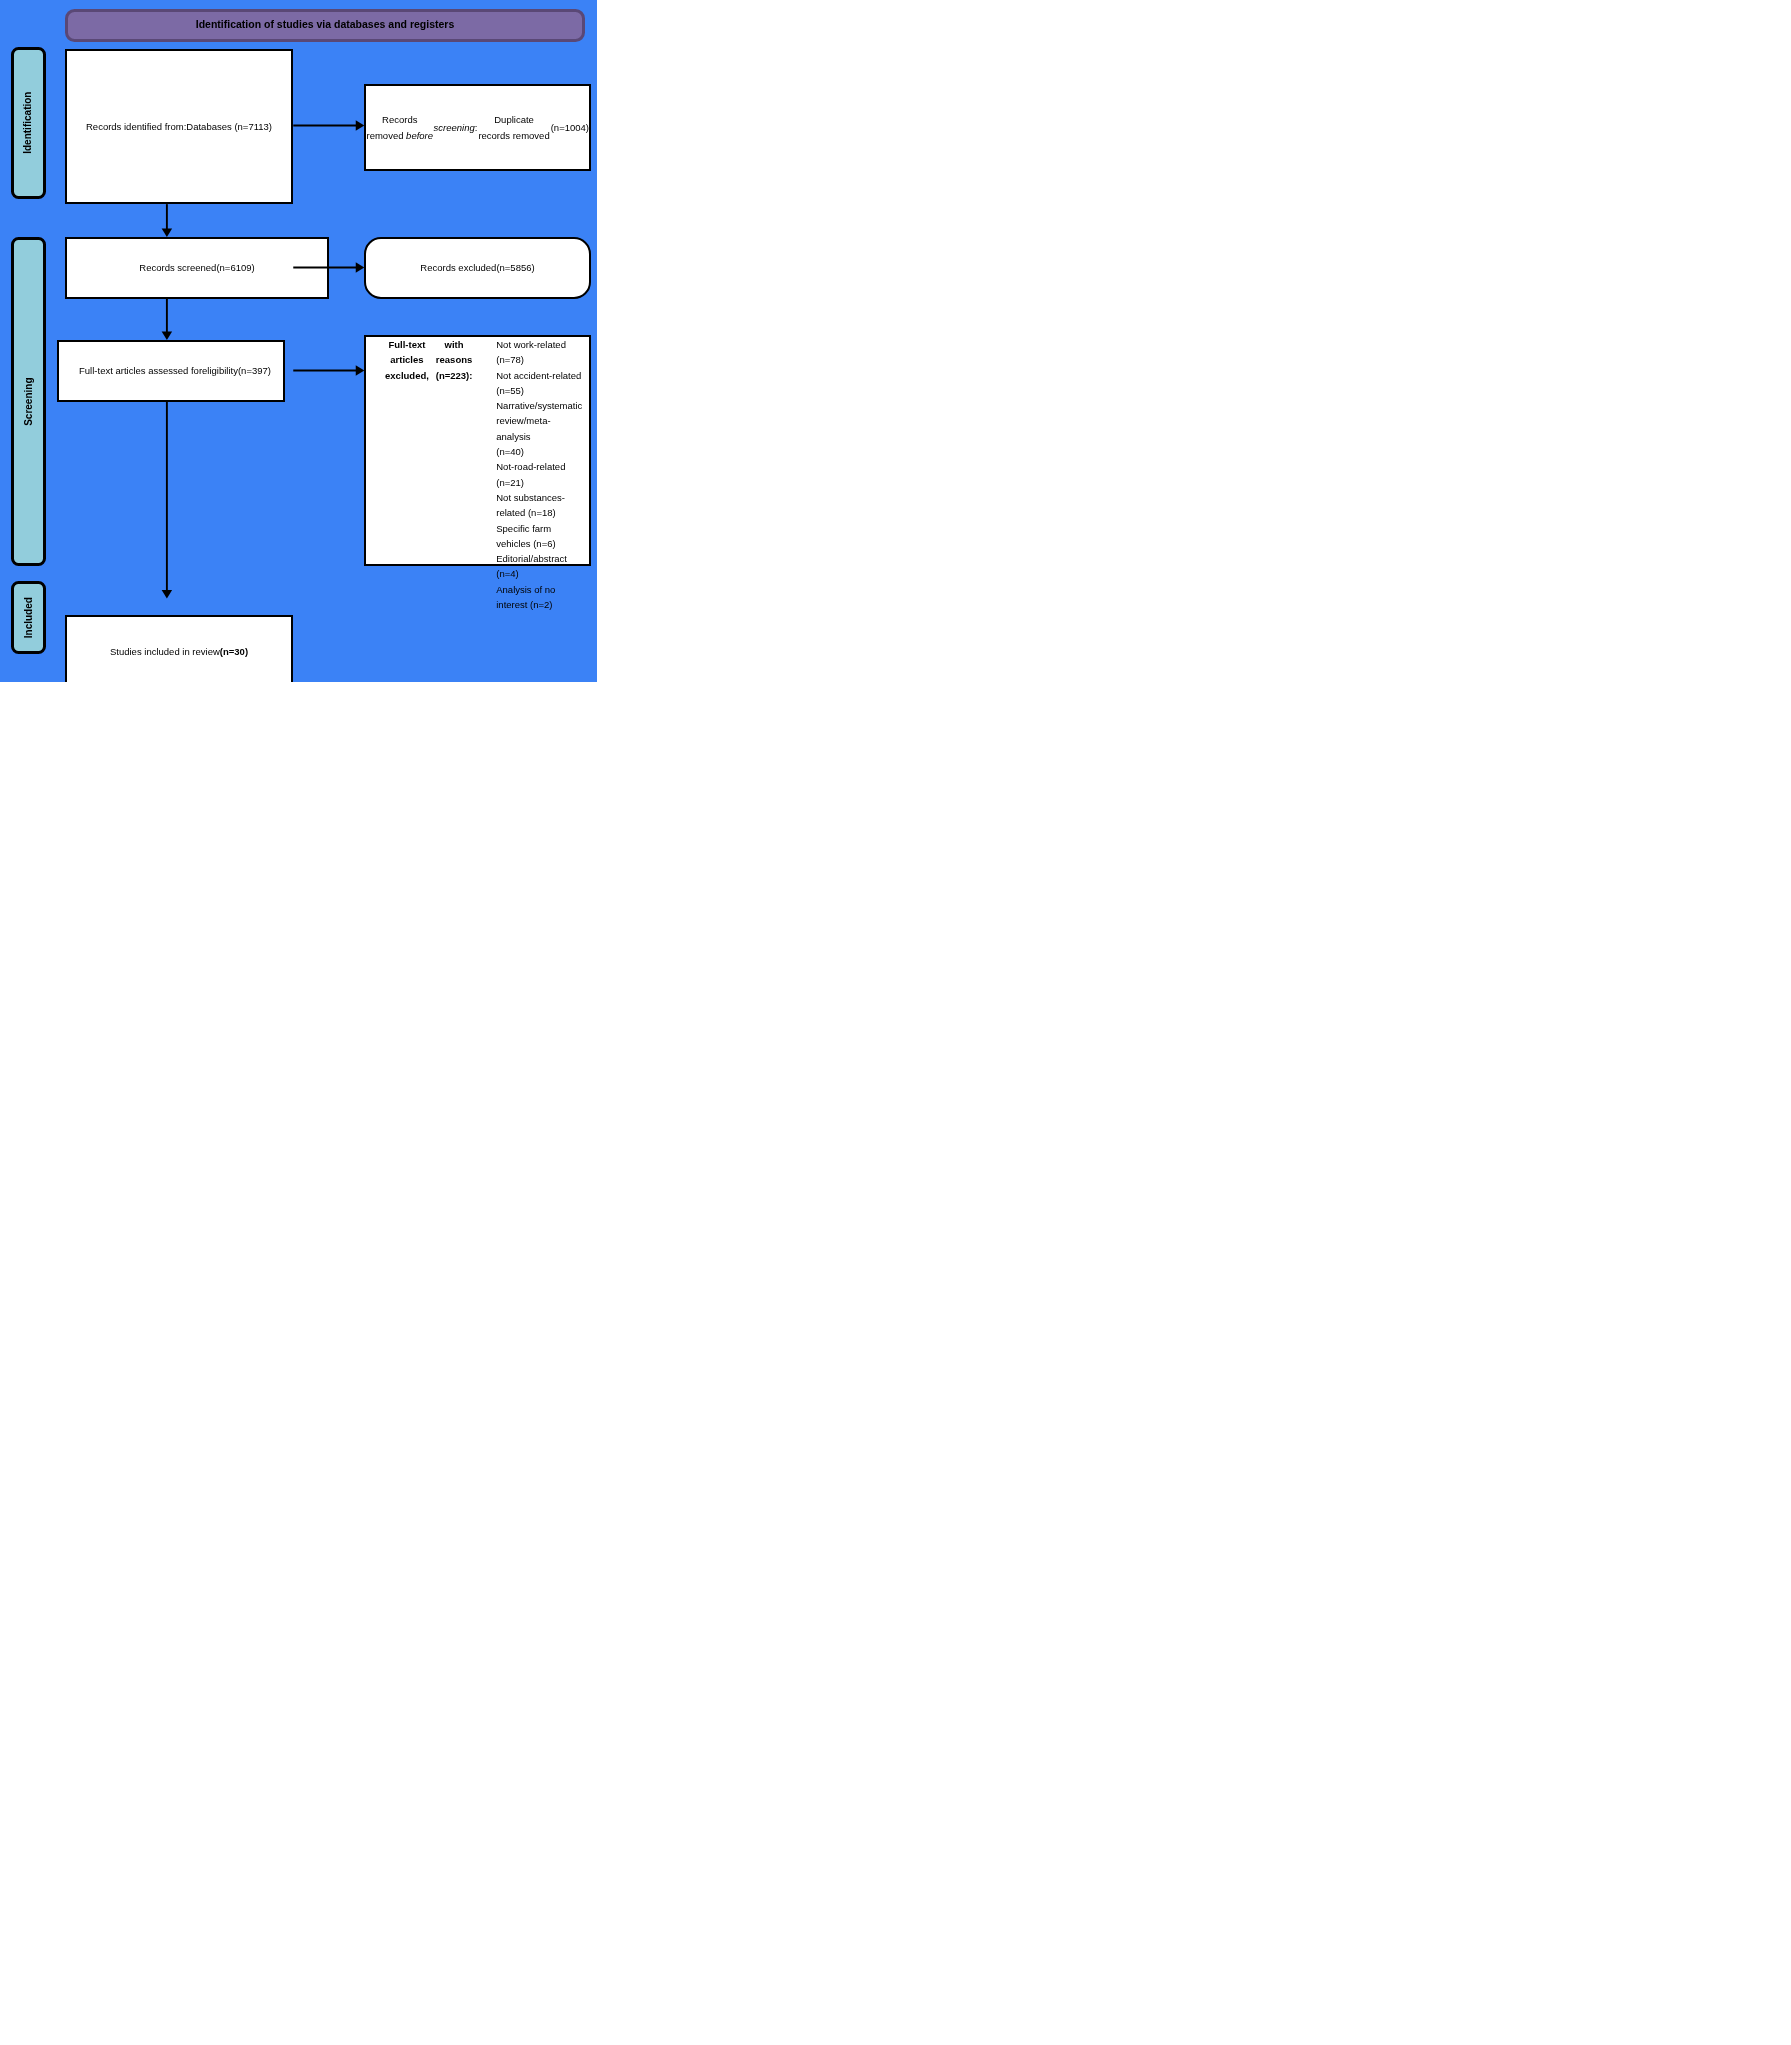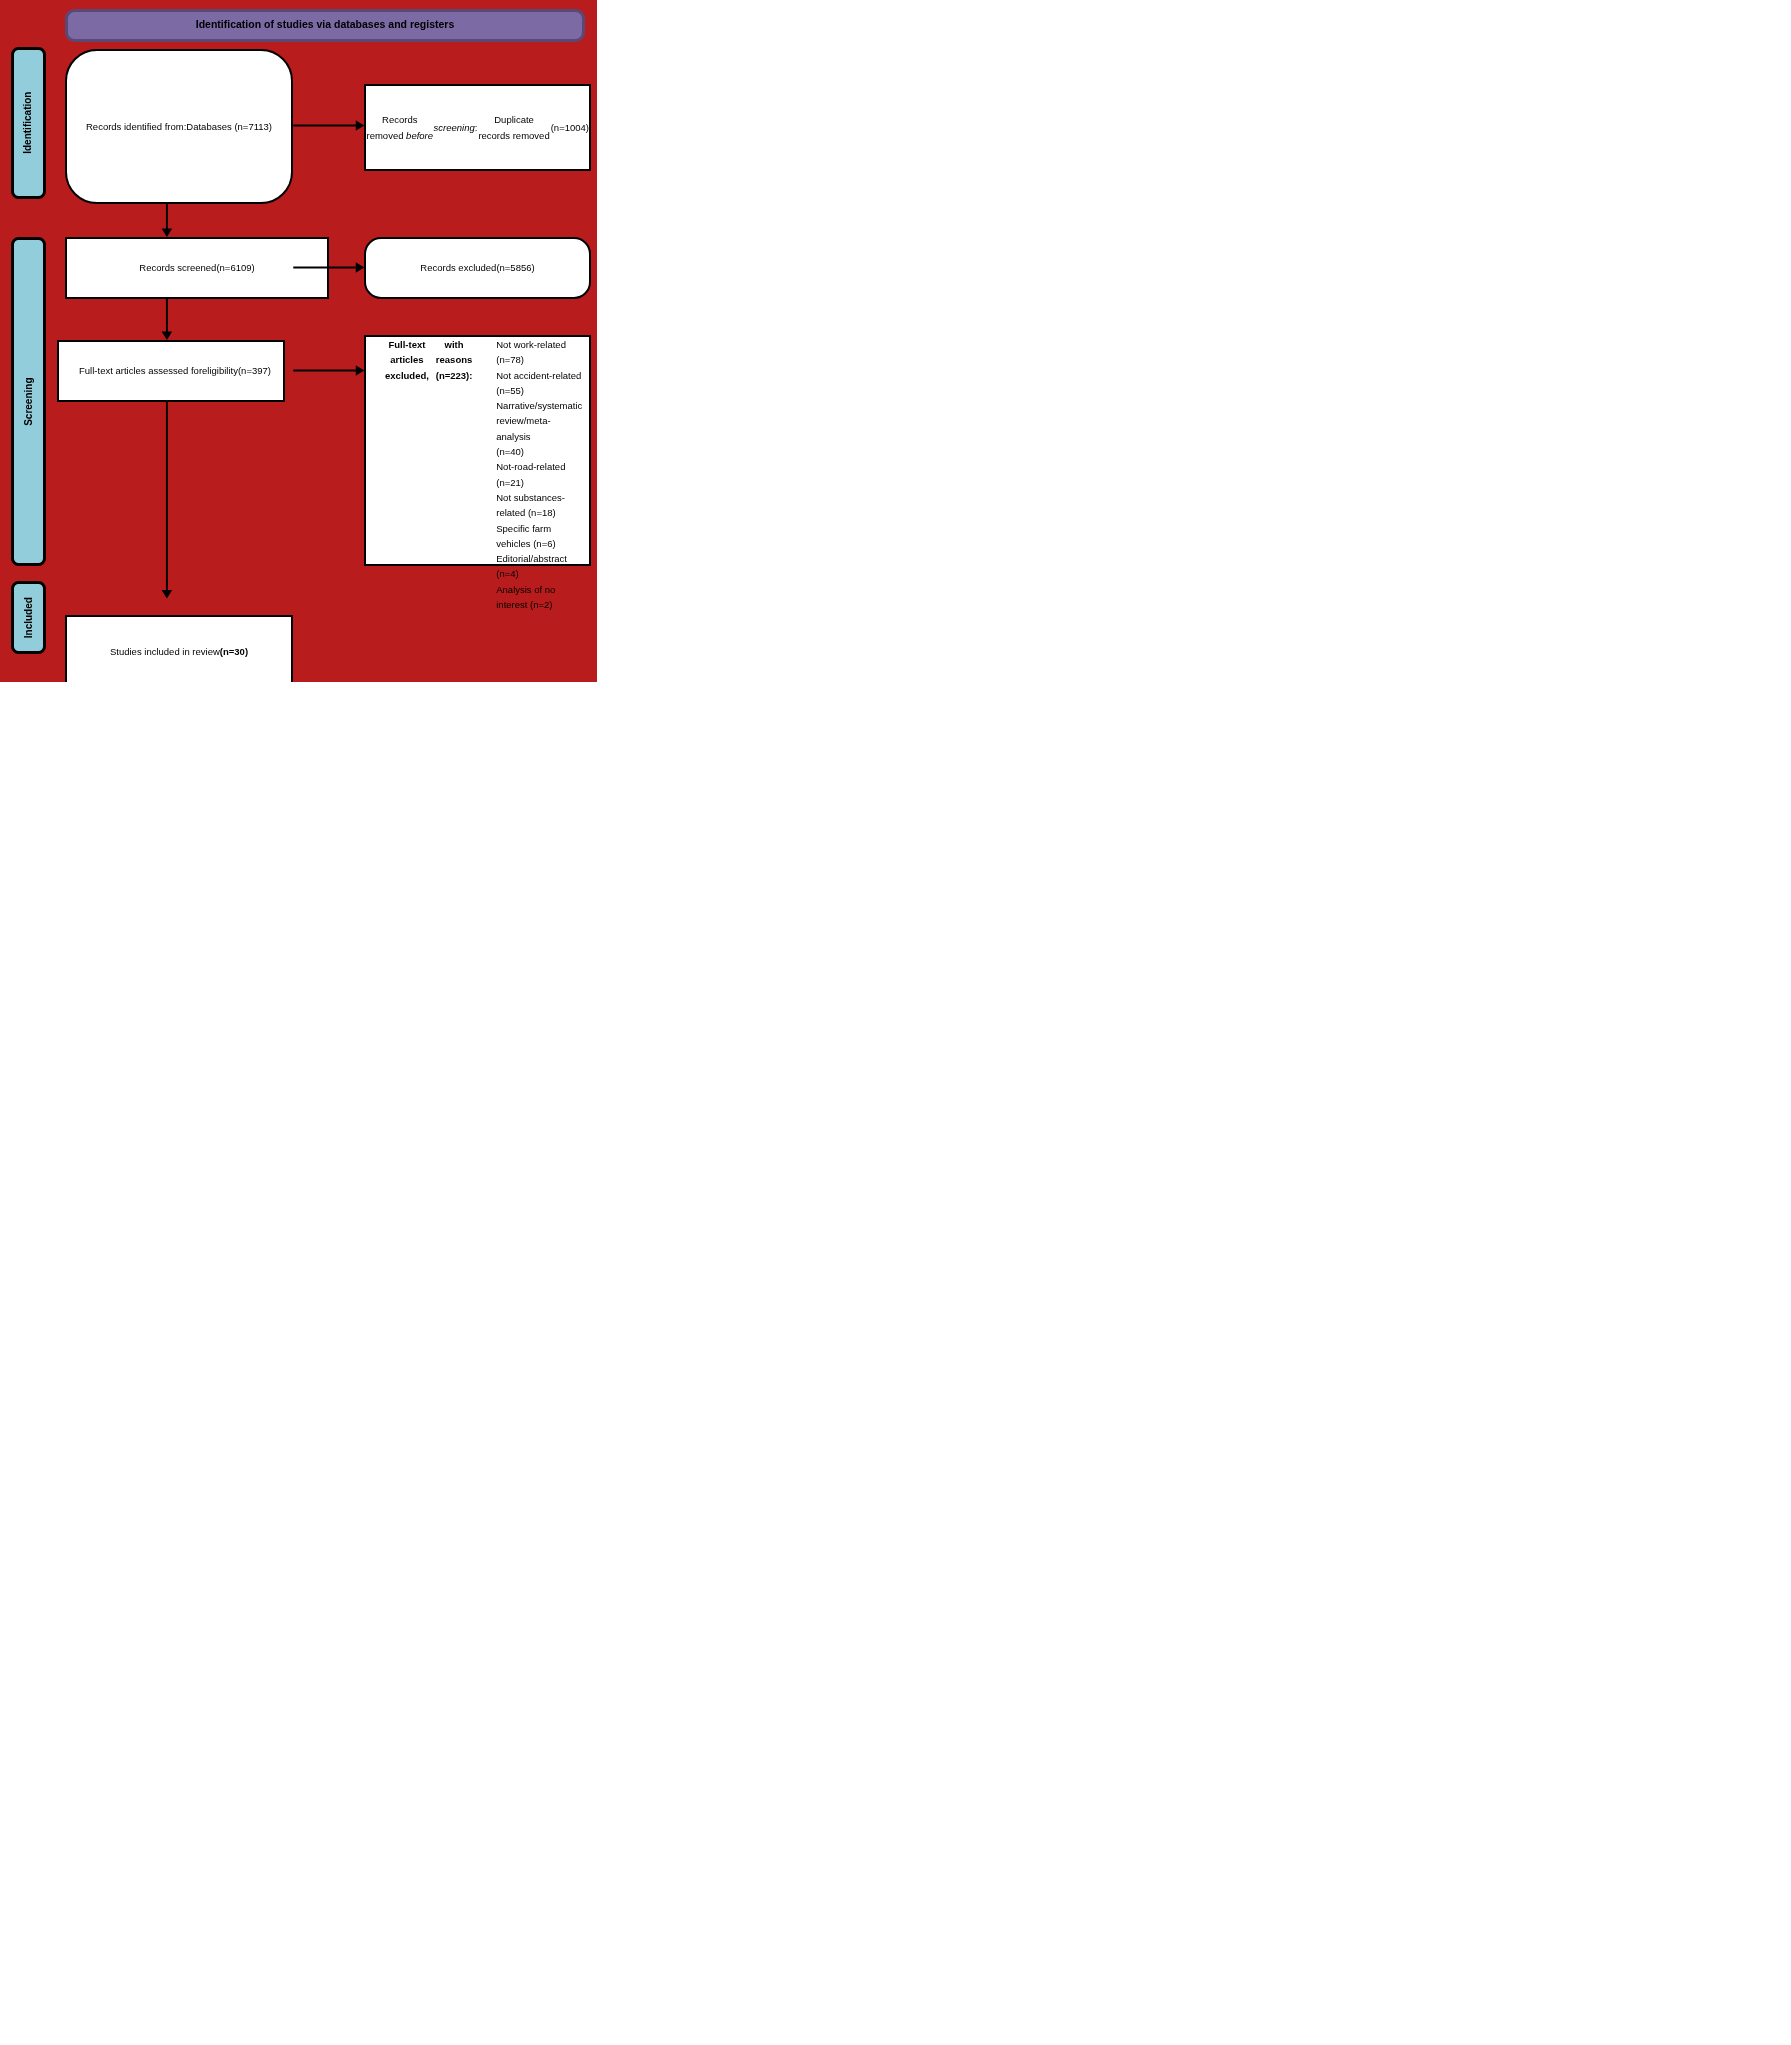--- a/index.html
+++ b/index.html
@@ -1,19 +1,19 @@
 <!DOCTYPE html>
 <html style="font-size:7.6px"><head>
 <meta charset="utf-8">
 <style>
   html,body{margin:0;padding:0;background:#ffffff;}
   .canvas{
     position:relative;
     width:597px;height:682px;
-    background:#b91c1c;
+    background:#3b82f6;
     font-family:"Liberation Sans", sans-serif;
     color:#000000;
     font-size:9.5px;
     line-height:15.3px;
     text-decoration:underline;
   }
   
   .banner{
     position:absolute;left:65px;top:8.6px;width:520px;height:33px;
     background:#7C6AA5;border:3.3px solid #5A4876;border-radius:9.5px;
@@ -37,21 +37,21 @@
     font-weight:bold;font-size:10px;
   }
   
   .fbox{
     position:absolute;
     background:#ffffff;border:2.9px solid #000000;
     box-sizing:border-box;
     display:flex;flex-direction:row;align-items:center;justify-content:center;
     text-align:center;
   }
-  .box-identified{left:65px;top:49px;width:228px;height:155px;border-radius:32px;}
+  .box-identified{left:65px;top:49px;width:228px;height:155px;}
   .box-removed{left:364px;top:84px;width:227px;height:87px;}
   .box-screened{left:65px;top:237px;width:264px;height:62px;}
   .box-excluded{left:364px;top:237px;width:227px;height:62px;border-radius:17px;}
   .box-assessed{left:57px;top:340px;width:228px;height:62px;padding-left:8px;}
   .box-ft-excluded{
     left:364px;top:335px;width:227px;height:231px;
     align-items:stretch;text-align:left;padding-left:15px;
   }
   .box-included{left:65px;top:615px;width:228px;height:74px;}
   .it{font-style:italic;}

